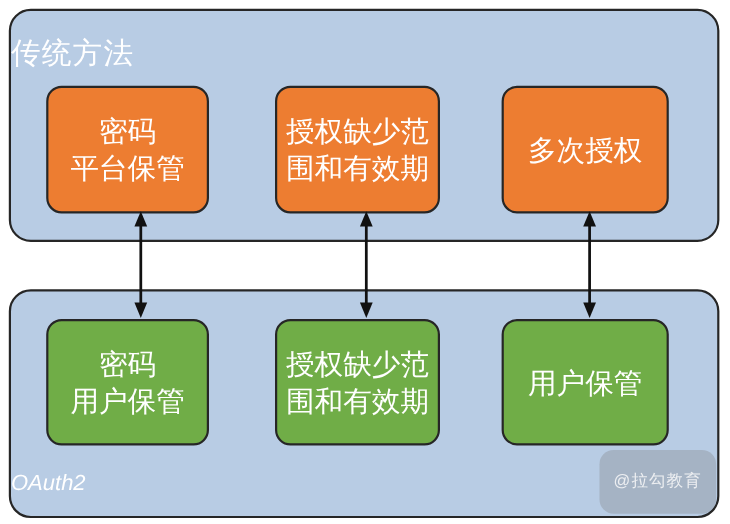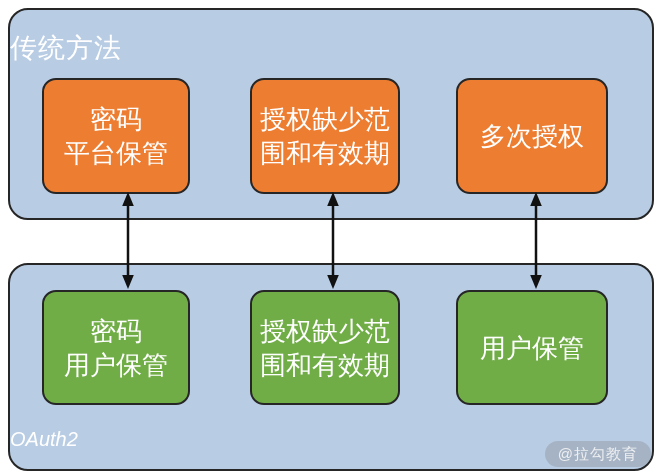--- a/index.html
+++ b/index.html
@@ -57,21 +57,21 @@
     position: absolute;
     left: 0; top: 0;
     width: 664px; height: 476px;
     pointer-events: none;
   }
   .watermark {
     position: absolute;
     right: 13px;
     bottom: 9px;
     height: 26px;
-    padding: 0 13px;
+    padding: 16px 13px;
     border-radius: 13px;
     background: rgba(150, 158, 170, 0.55);
     color: #eceef1;
     font-size: 15px;
     line-height: 26px;
     letter-spacing: 1px;
   }
 </style>
 </head>
 <body>

